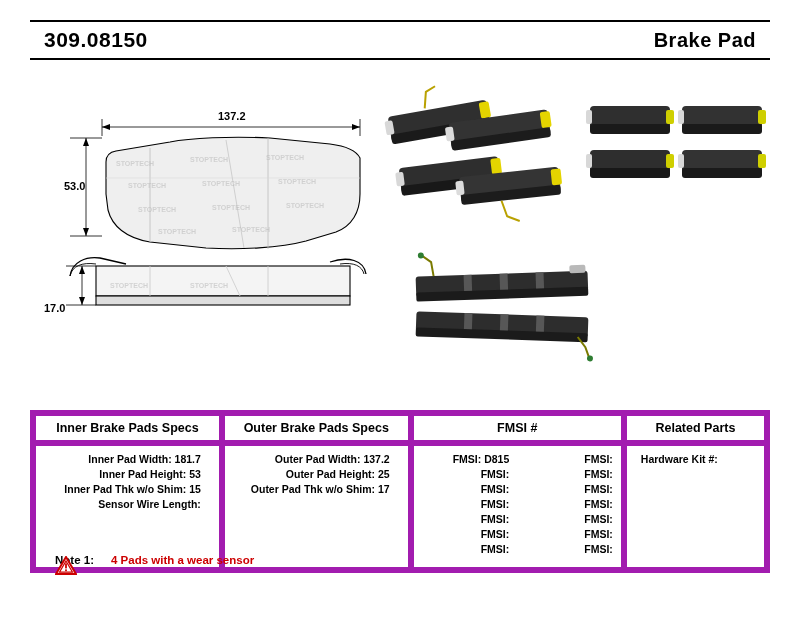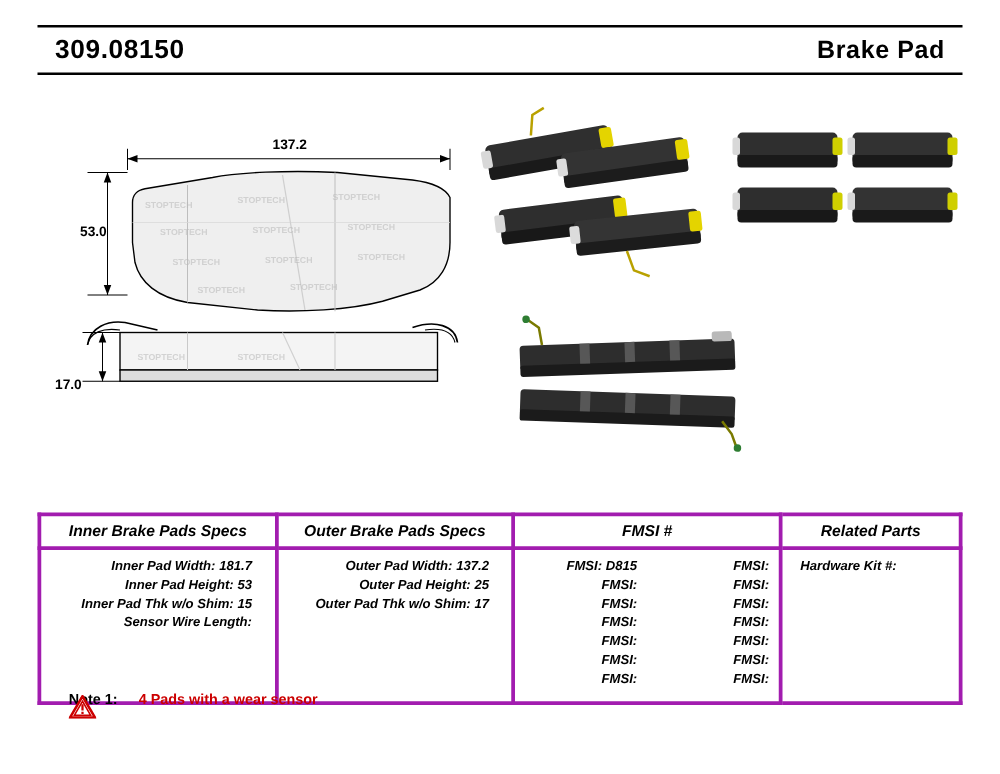--- a/index.html
+++ b/index.html
@@ -57,23 +57,22 @@
 
   
   .spec-table {
     position: absolute;
     left: 30px; top: 410px;
     width: 740px;
     border: 1px solid #000;
     border-collapse: collapse;
   }
   .spec-table td, .spec-table th {
-    border: 3px solid #a21caf;
+    border: 6px solid #a21caf;
     vertical-align: top;
-    font-style: italic;
   }
   .col-head {
     text-align: center;
     font-size: 12.5px;
     font-weight: bold;
     padding: 5px 2px 5px 2px;
     height: 24px;
   }
   .spec-body {
     padding: 6px 8px 10px 8px;

